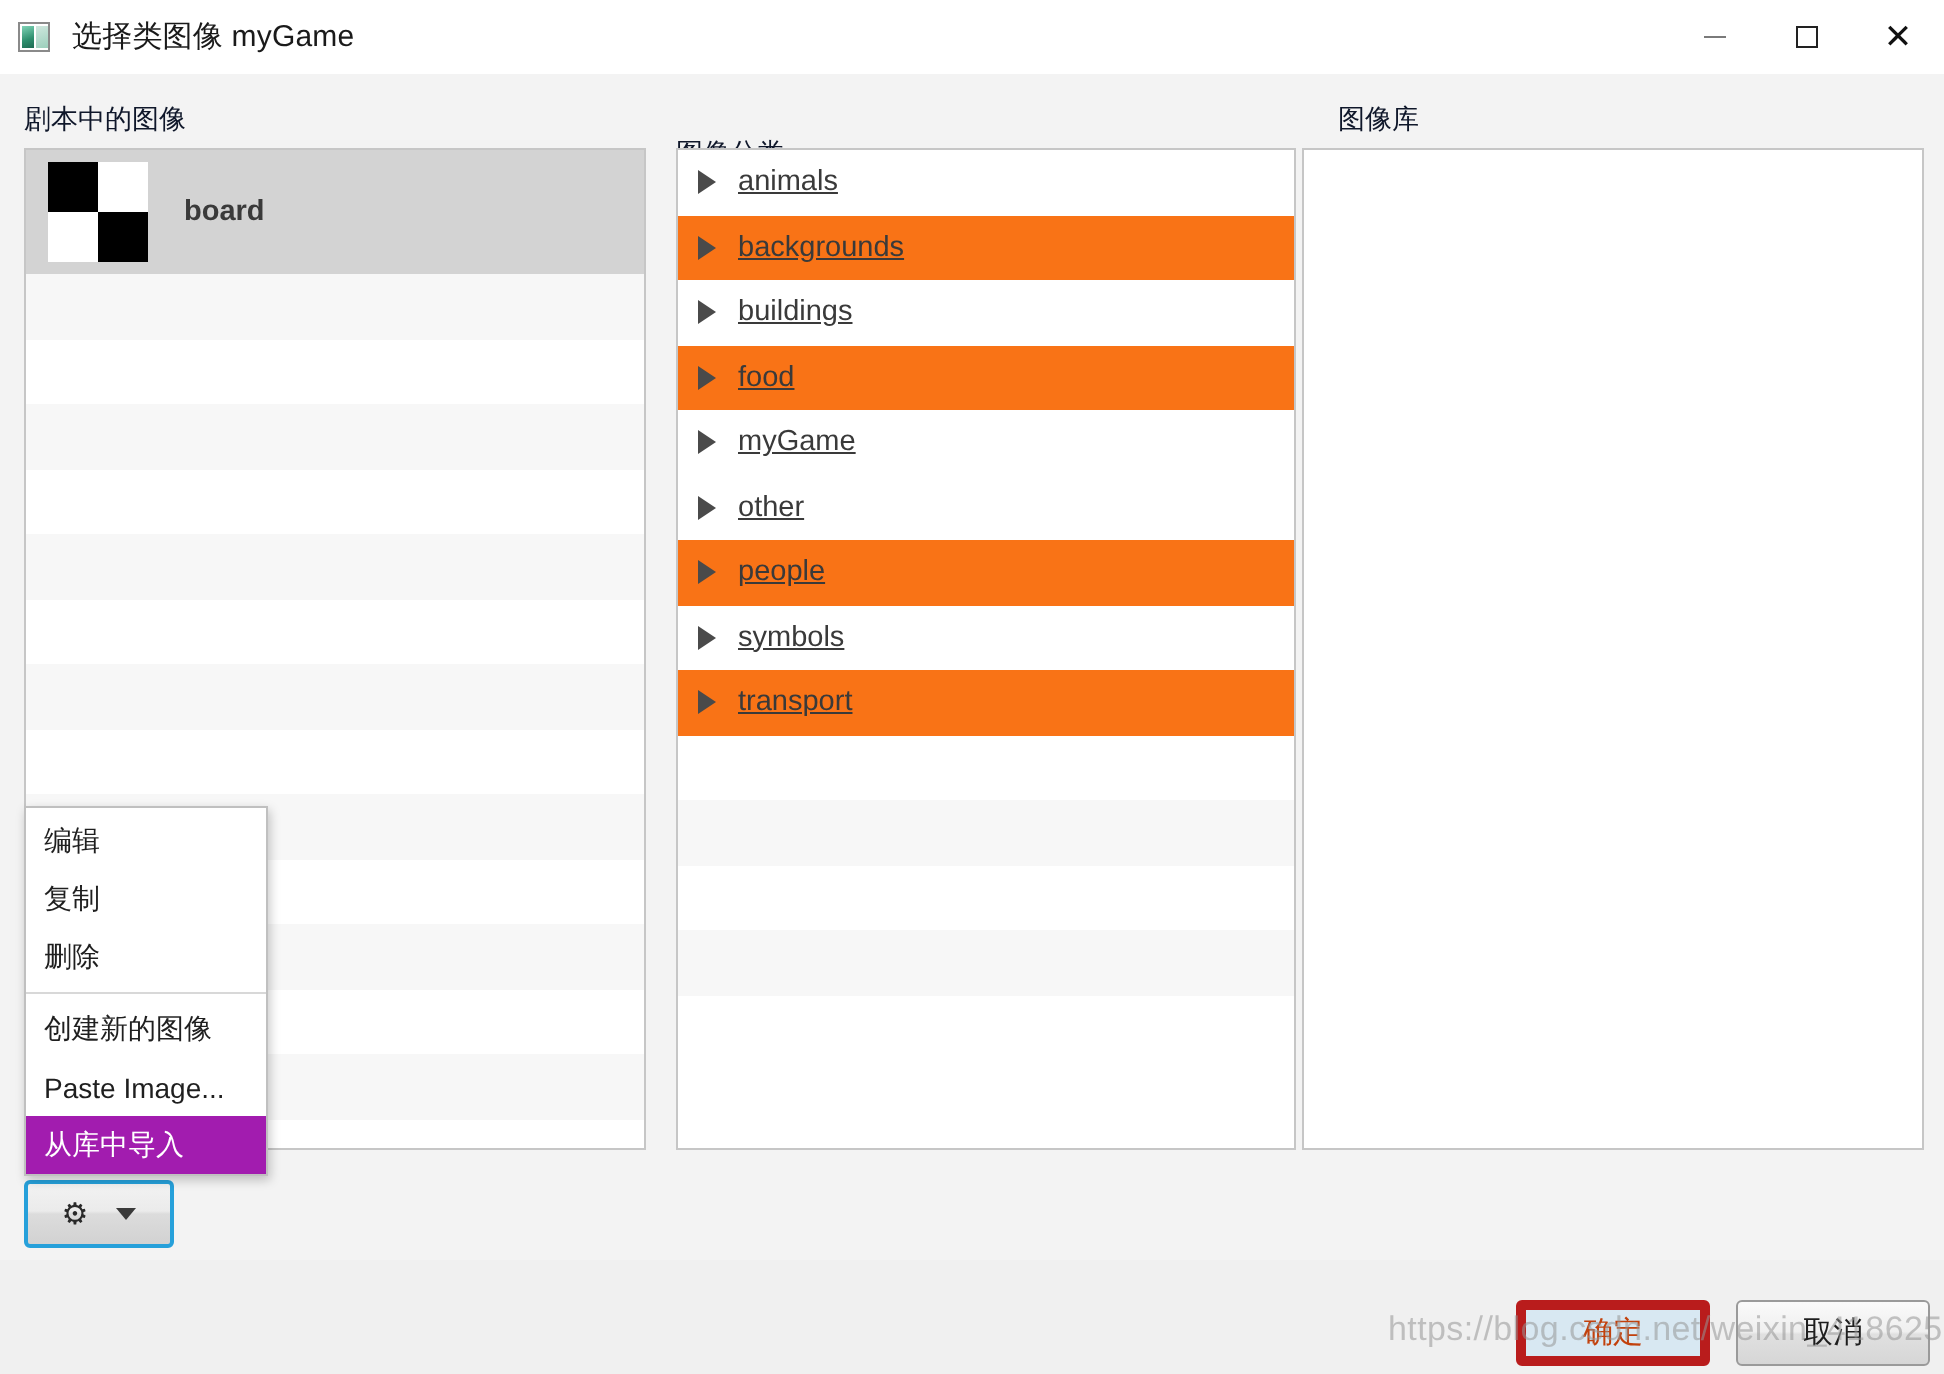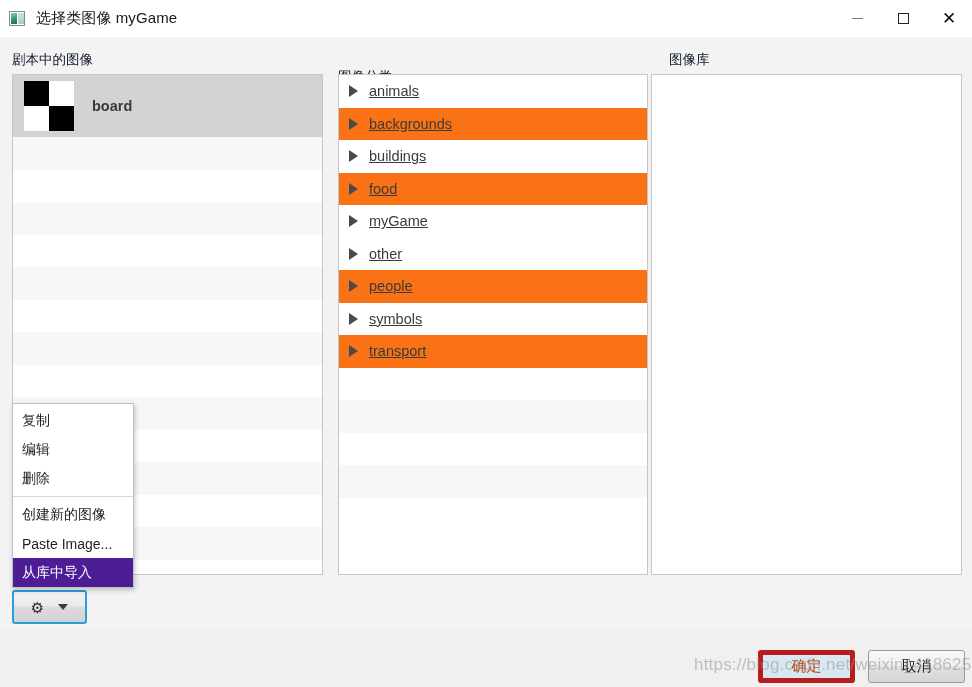--- a/index.html
+++ b/index.html
@@ -144,21 +144,21 @@
     padding: 2px 0 0 0;
   }
   .ctx-item {
     height: 29px;
     display: flex; align-items: center;
     padding-left: 9px;
     font-size: 14px;
     color: #1f1f1f;
     white-space: nowrap;
   }
-  .ctx-item.hl { background: #4c1d95; color: #ffffff; }
+  .ctx-item.hl { background: #a21caf; color: #ffffff; }
   .ctx-sep {
     height: 1px; background: #d8d8d8;
     margin: 3px 0 3px 0;
   }
 
   
   .gear-btn {
     position: absolute;
     left: 12px; top: 590px;
     width: 75px; height: 34px;
@@ -331,22 +331,22 @@
         <div class="blank-row"></div>
       </div>
   </div>
 
   <div class="panel" id="panel-library">
     <div id="library-rows"></div>
   </div>
 
   <div class="ctx-menu">
     <div id="ctx-items">
+        <div class="ctx-item">编辑</div>
         <div class="ctx-item">复制</div>
-        <div class="ctx-item">编辑</div>
         <div class="ctx-item">删除</div>
         <div class="ctx-sep"></div>
         <div class="ctx-item">创建新的图像</div>
         <div class="ctx-item">Paste Image...</div>
         <div class="ctx-item hl">从库中导入</div>
       </div>
   </div>
 
   <div class="gear-btn">
     <span class="gear-glyph">⚙</span>

